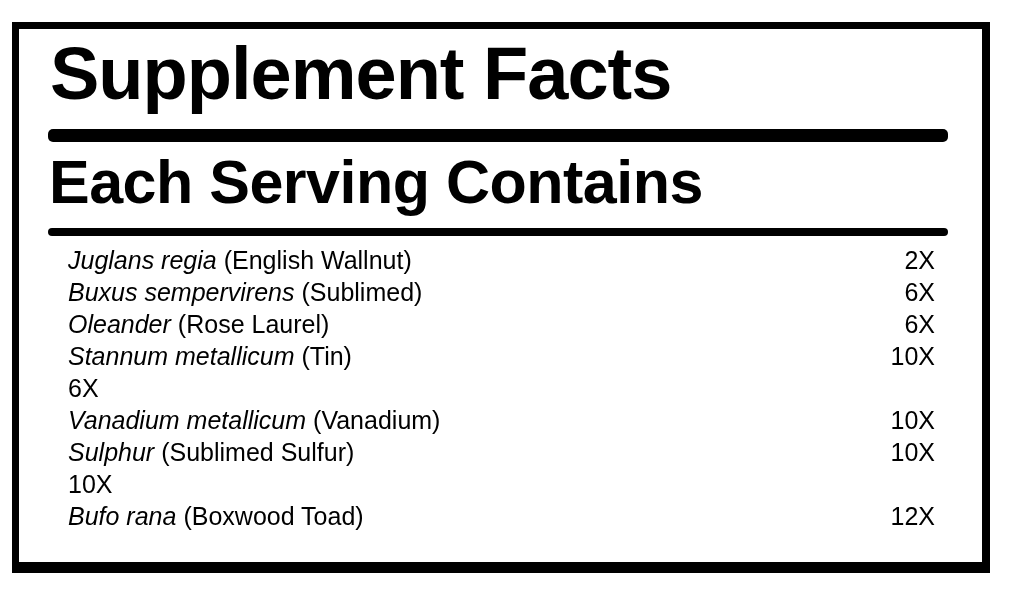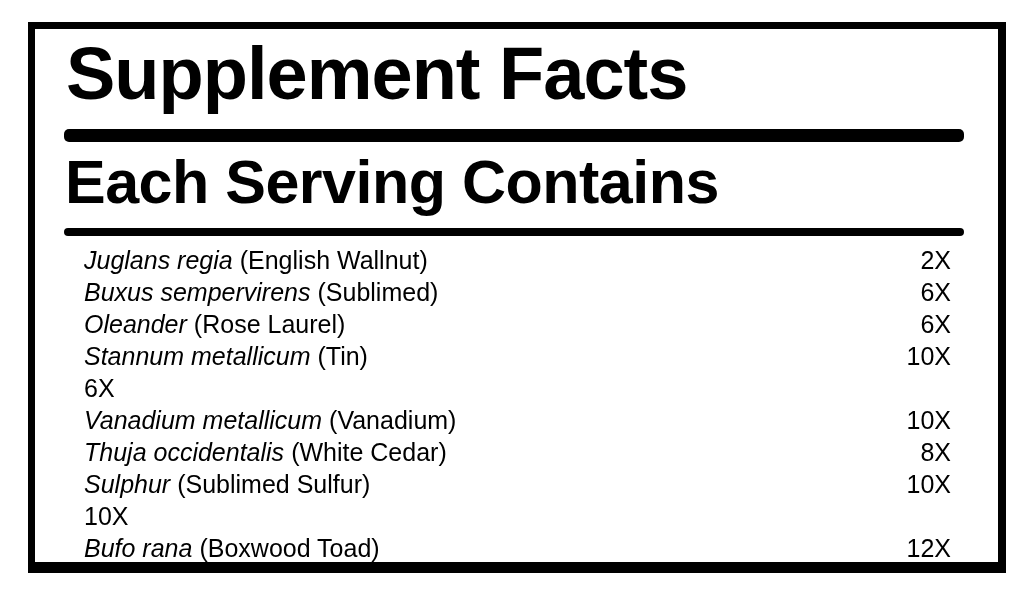--- a/index.html
+++ b/index.html
@@ -5,21 +5,21 @@
   * { margin: 0; padding: 0; box-sizing: border-box; }
   html, body {
     width: 1024px;
     height: 596px;
     background: #ffffff;
     font-family: "Liberation Sans", sans-serif;
     overflow: hidden;
   }
   .label-box {
     position: absolute;
-    left: 28px;
+    left: 12px;
     top: 22px;
     width: 978px;
     height: 551px;
     background: #ffffff;
     border: 7px solid #000000;
     border-bottom-width: 11px;
     border-right-width: 8px;
     padding: 0 34px 0 29px;
   }
   .label-title {
@@ -129,26 +129,20 @@
         <span class="potency">6X</span>
       </div>
 
       <div class="ingredient-row">
         <span class="name-group">
           <span class="latin-name">Vanadium metallicum</span><span class="common-name">(Vanadium)</span>
         </span>
         <span class="potency">10X</span>
       </div>
 
-      <div class="ingredient-row">
-        <span class="name-group">
-          <span class="latin-name">Thuja occidentalis</span><span class="common-name">(White Cedar)</span>
-        </span>
-        <span class="potency">8X</span>
-      </div>
 
       <div class="ingredient-row">
         <span class="name-group">
           <span class="latin-name">Sulphur</span><span class="common-name">(Sublimed Sulfur)</span>
         </span>
         <span class="potency">10X</span>
       </div>
 
       <div class="ingredient-row">
         <span class="potency">10X</span>

